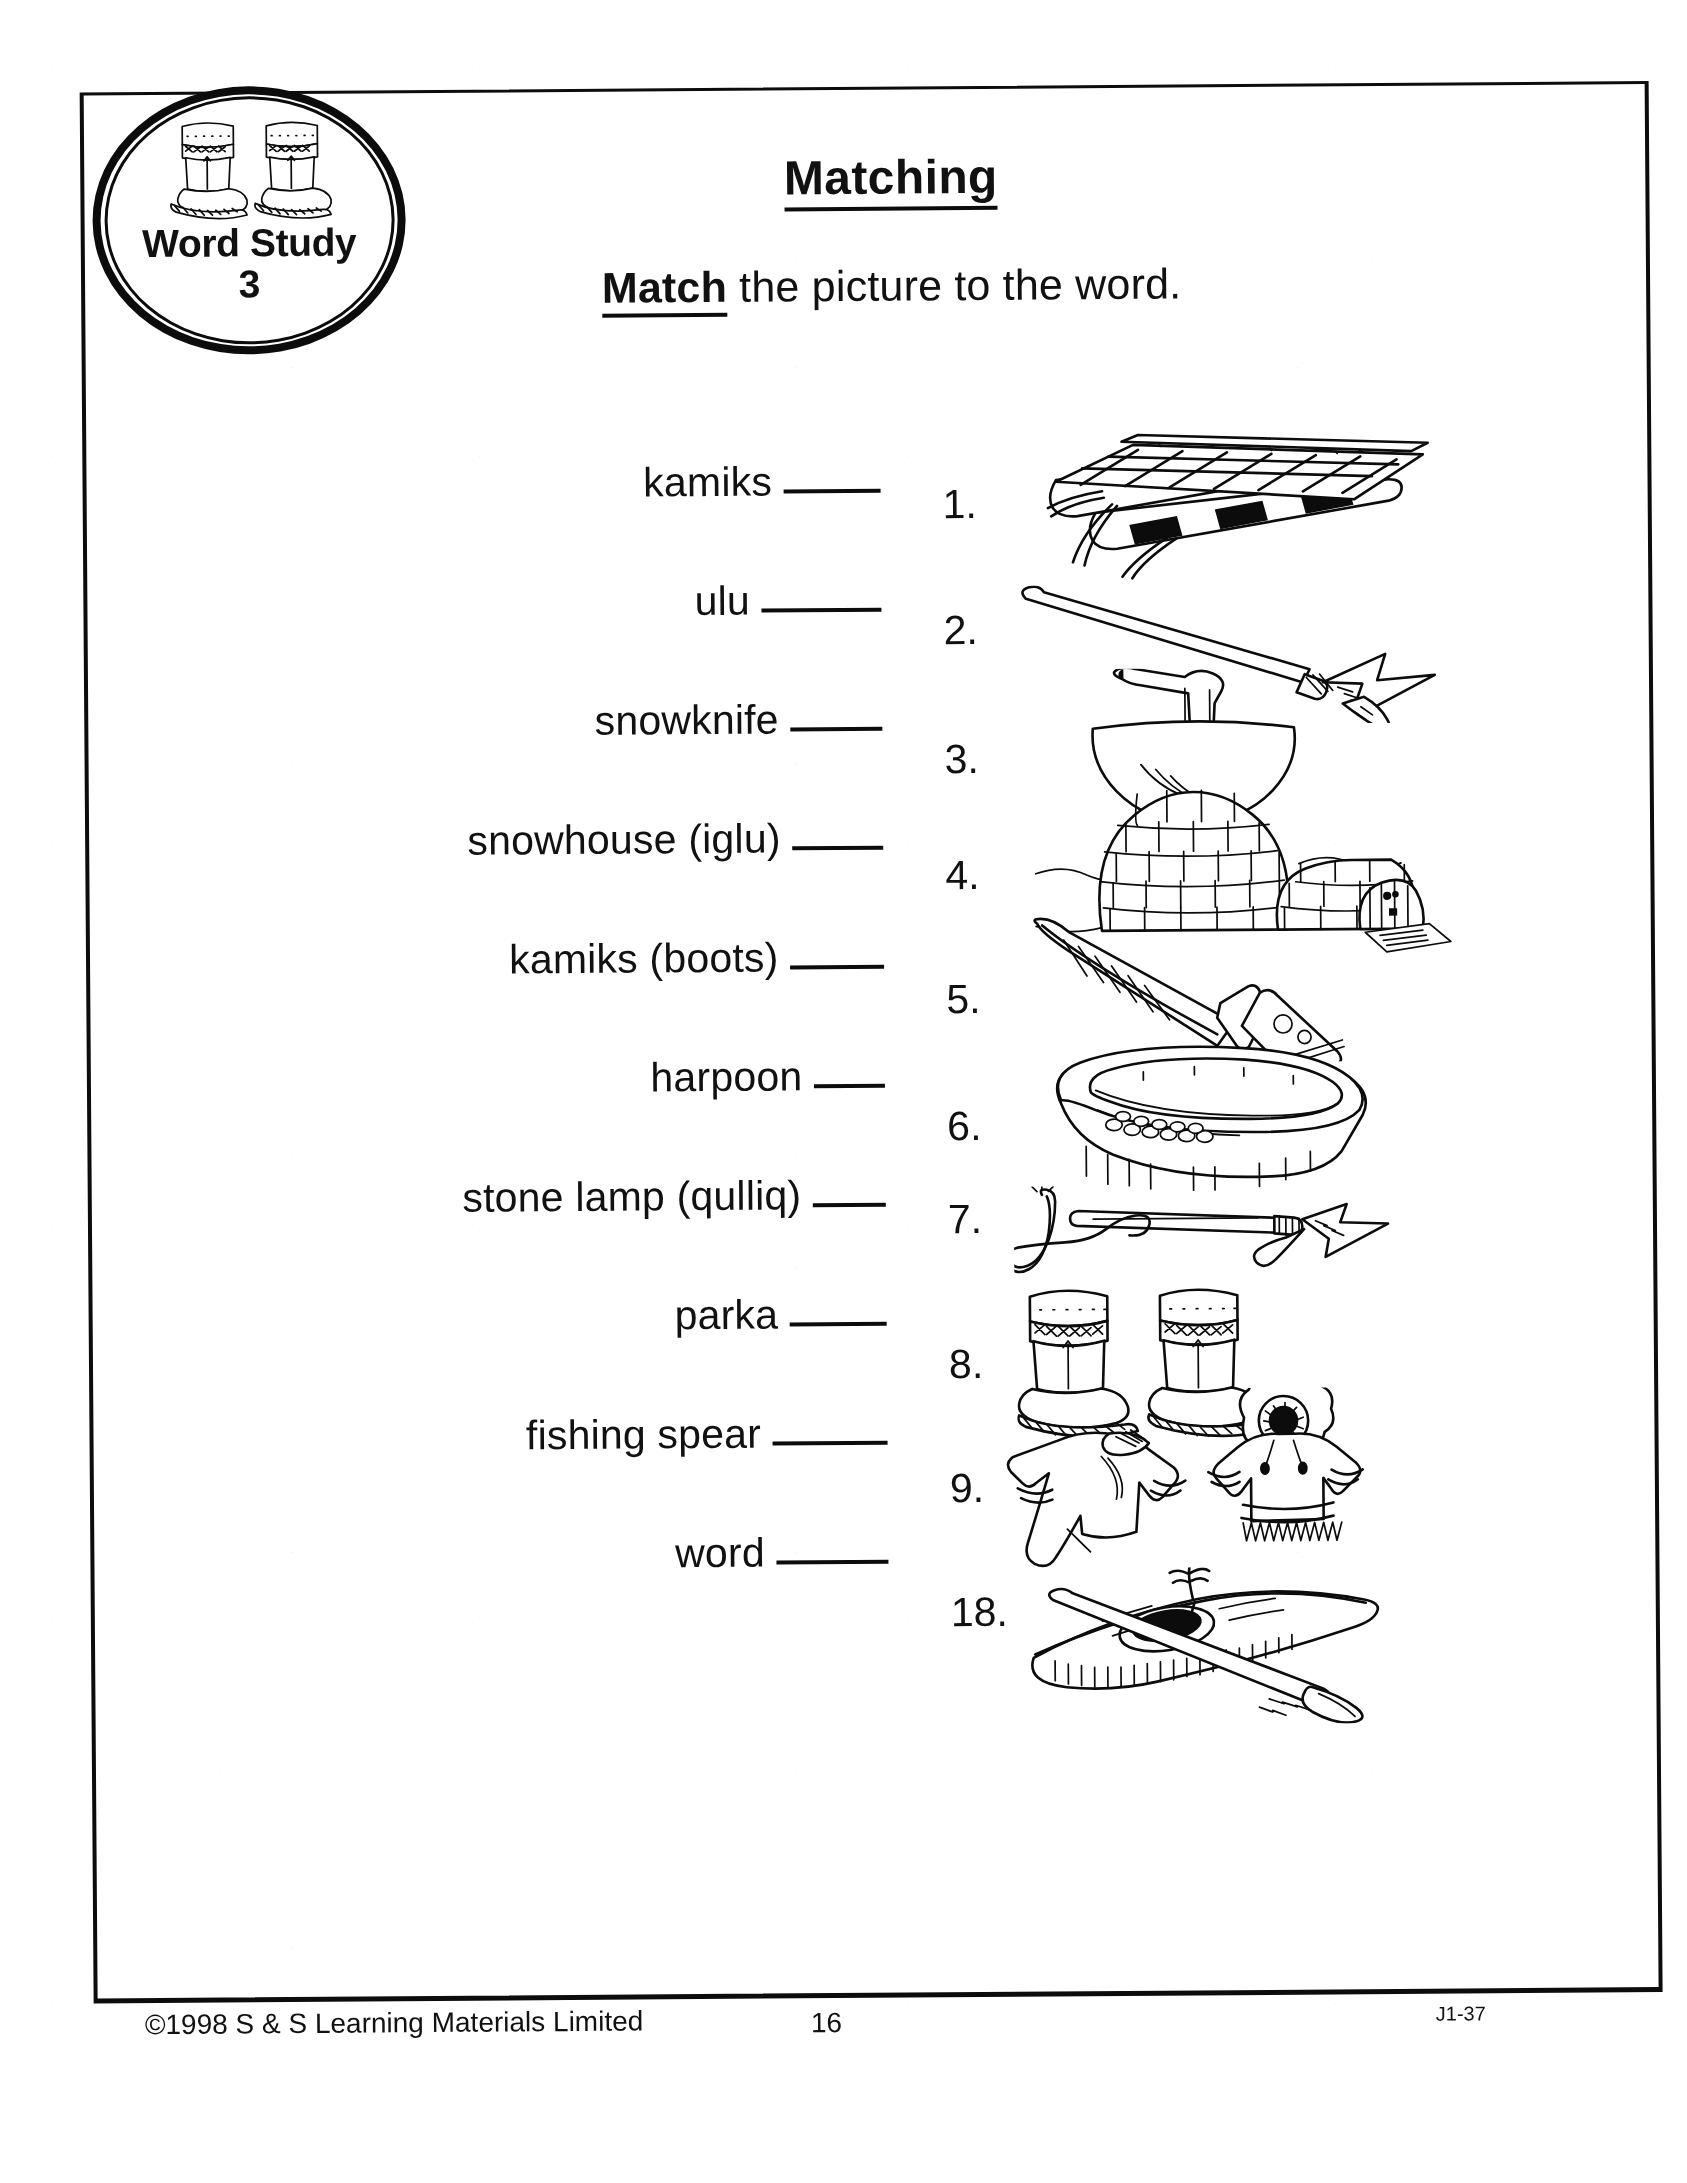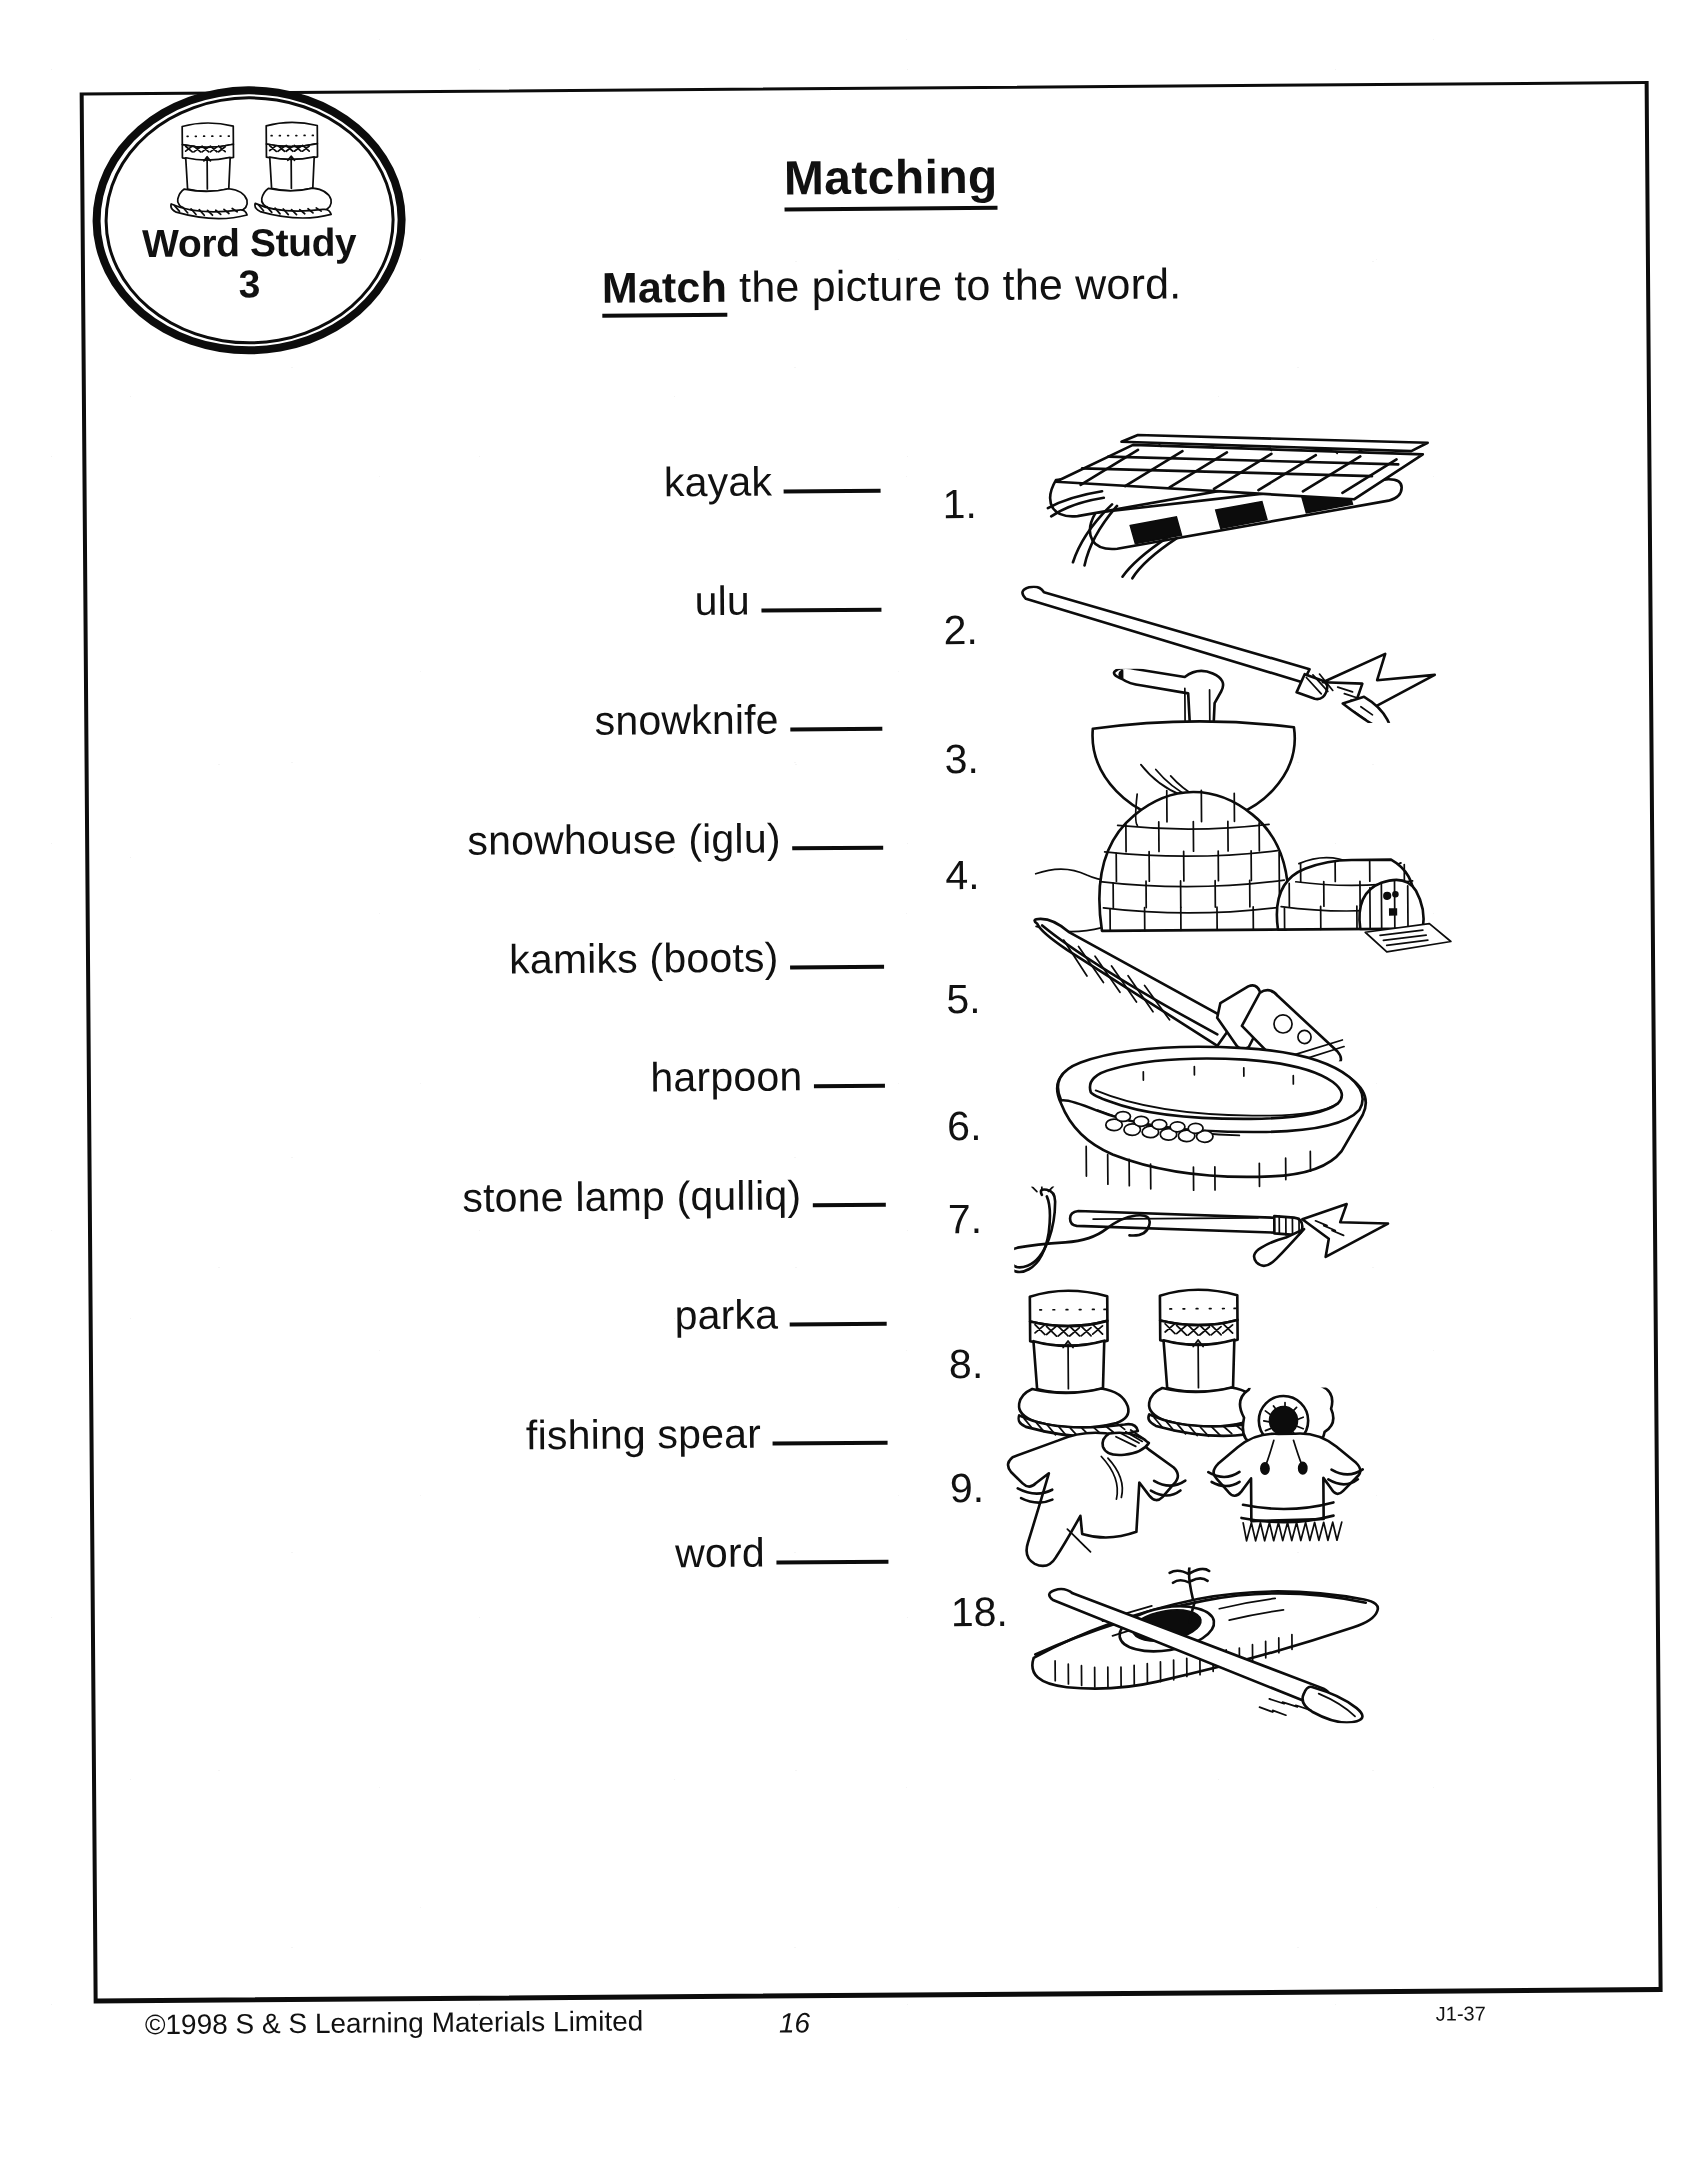--- a/index.html
+++ b/index.html
@@ -95,21 +95,21 @@
   .pic-num{
     position:absolute;left:0;font-size:41px;font-weight:500;line-height:1;
   }
   .pic-art{position:absolute;left:66px;}
 
   
   .footer-copy{
     position:absolute;left:138px;top:2004px;font-size:28px;white-space:nowrap;
   }
   .footer-page{
-    position:absolute;left:772px;top:2007px;font-size:28px;font-style:italic;
+    position:absolute;left:804px;top:2007px;font-size:28px;
   }
   .footer-code{
     position:absolute;left:1429px;top:2007px;font-size:20px;
   }
 
   svg{display:block;}
   .ln{fill:none;stroke:#0c0c0c;stroke-width:3.2;stroke-linecap:round;stroke-linejoin:round;}
   .ln-t{fill:none;stroke:#0c0c0c;stroke-width:2.1;stroke-linecap:round;stroke-linejoin:round;}
   .fillw{fill:#fff;stroke:#0c0c0c;stroke-width:3.2;stroke-linejoin:round;stroke-linecap:round;}
   .fillw-t{fill:#fff;stroke:#0c0c0c;stroke-width:2.1;stroke-linejoin:round;stroke-linecap:round;}
@@ -163,21 +163,21 @@
   <div class="title">
     <span>Matching</span>
   </div>
 
   <div class="instruction">
     <span class="strong">Match</span><span> the picture to the word.</span>
   </div>
 
   <div class="words">
     <div class="word-row">
-      <span class="word-text">kayak</span>
+      <span class="word-text">kamiks</span>
       <span class="blank" style="width:97px"></span>
     </div>
     <div class="word-row">
       <span class="word-text">ulu</span>
       <span class="blank" style="width:120px"></span>
     </div>
     <div class="word-row">
       <span class="word-text">snowknife</span>
       <span class="blank" style="width:92px"></span>
     </div>

